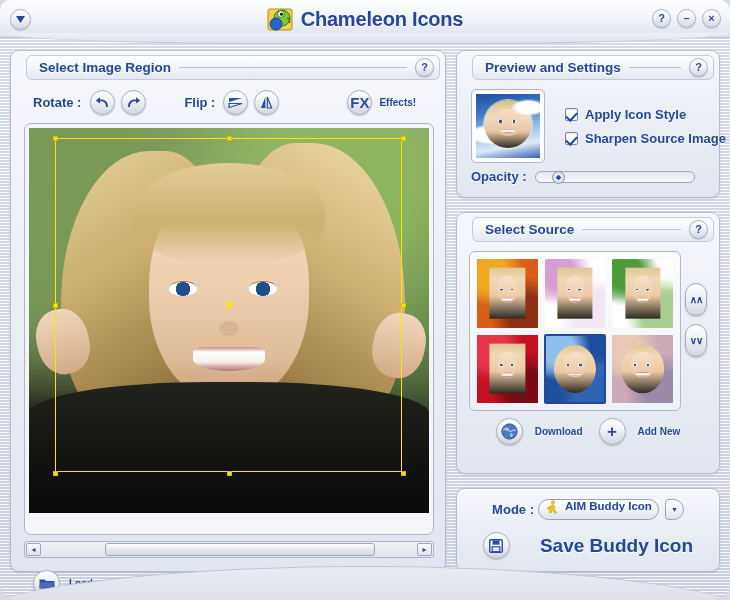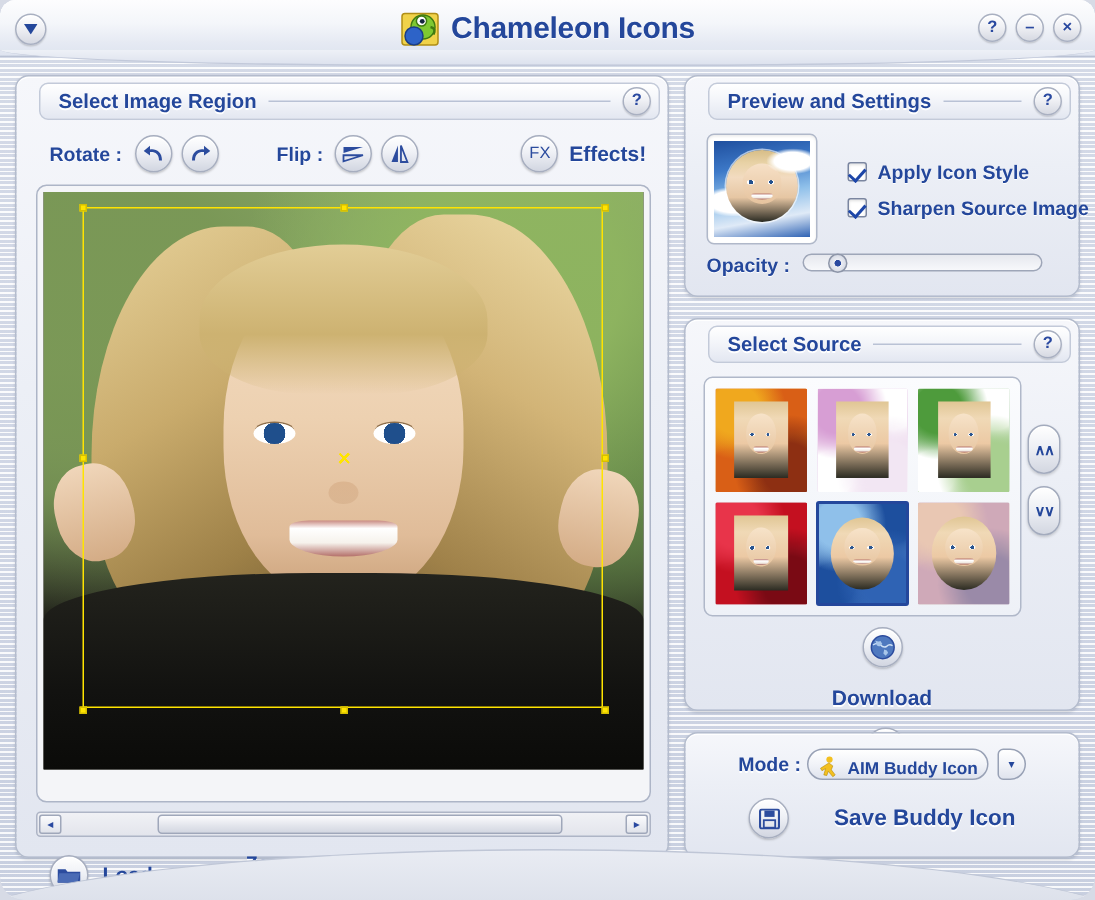--- a/index.html
+++ b/index.html
@@ -193,21 +193,21 @@
   #sb-track { flex: 1; height: 13px; position: relative; }
   #sb-thumb {
     position: absolute; left: 63px; top: 0; width: 270px; height: 13px;
     background: linear-gradient(180deg,#fbfbfd,#e4e6ed 55%,#d3d7e1);
     border: 1px solid #9fa7ba; border-radius: 3px; cursor: pointer;
   }
   #bottombar {
     position: absolute; left: 0; top: 512px; width: 100%; height: 40px;
     display: flex; align-items: center;
   }
-  .txtbtn { font-size: 14px; font-weight: bold; color: #24479b; text-shadow: 0 1px 0 #fff; cursor: pointer; white-space: nowrap;}
+  .txtbtn { font-size: 10px; font-weight: bold; color: #24479b; text-shadow: 0 1px 0 #fff; cursor: pointer; white-space: nowrap;}
   .rbtn.lg { width: 27px; height: 27px; }
   
   #panel-preview { left: 456px; top: 50px; width: 264px; height: 148px; }
   #thumbbox {
     position: absolute; left: 14px; top: 38px; width: 74px; height: 74px;
     background: #fff; border: 1px solid #b0b8c9; border-radius: 5px; padding: 4px;
     box-shadow: inset 0 1px 2px rgba(0,0,0,0.08);
   }
   .icon-preview {
     position: relative; width: 64px; height: 64px; overflow: hidden;
@@ -242,21 +242,21 @@
   .chk {
     width: 13px; height: 13px; background: #fff; border: 1px solid #7b86a0;
     border-radius: 2px; position: relative; flex: none;
     box-shadow: inset 0 1px 2px rgba(0,0,0,0.12);
   }
   .chk.on::after {
     content: ""; position: absolute; left: 2px; top: 1px; width: 5px; height: 9px;
     border: solid #1d46a8; border-width: 0 2px 2px 0; transform: rotate(42deg);
   }
   .check-label { font-size: 13px; font-weight: bold; color: #24479b; text-shadow: 0 1px 0 #fff; white-space: nowrap;}
-  #opacity-row { position: absolute; left: 14px; top: 118px; display: flex; align-items: flex-start; gap: 8px; }
+  #opacity-row { position: absolute; left: 14px; top: 118px; display: flex; align-items: center; gap: 8px; }
   .slider-track {
     width: 160px; height: 12px; border-radius: 6px;
     background: linear-gradient(180deg,#e6e8ee,#f7f8fb);
     border: 1px solid #9ea6b8; position: relative;
   }
   .slider-knob {
     position: absolute; left: 16px; top: -1px; width: 13px; height: 13px; border-radius: 50%;
     background: radial-gradient(circle at 50% 50%, #2a49a0 0 26%, #eceef4 30%, #c8cdda 100%);
     border: 1px solid #8d95a8; cursor: pointer;
   }
@@ -284,38 +284,38 @@
   .sp-mouth { position:absolute; left:35%; top:58%; width:30%; height:8%;
     border-radius:20% 20% 60% 60%; background: linear-gradient(180deg,#b8756d,#fff 32%,#f0e8e0 72%,#a4605a); }
   #style-scrolls { position: absolute; right: 12px; top: 70px; display: flex; flex-direction: column; gap: 8px; }
   .pillbtn {
     width: 22px; height: 33px; border-radius: 11px;
     background: linear-gradient(180deg,#ffffff,#eef0f5 45%,#d3d7e1);
     border: 1px solid #a3abbd; box-shadow: inset 0 1px 0 #fff, 0 1px 2px rgba(0,0,0,0.18);
     display: flex; align-items: center; justify-content: center; cursor: pointer;
     color: #24479b; font-size: 10px; font-weight: bold; letter-spacing:-1px;
   }
-  #style-actions { position: absolute; left: 0; top: 205px; width: 100%; display: flex; align-items: center; justify-content: center; gap: 12px; flex-direction: column; }
+  #style-actions { position: absolute; left: 0; top: 205px; width: 100%; display: flex; align-items: center; justify-content: center; gap: 12px; }
   #panel-mode { left: 456px; top: 488px; width: 264px; height: 84px; }
   #mode-row { position: absolute; left: 0; top: 10px; width: 100%; display: flex; align-items: center; justify-content: center; gap: 4px; }
   .combo {
-    display: flex; align-items: flex-end; height: 21px;
+    display: flex; align-items: flex-start; height: 21px;
     background: linear-gradient(180deg,#ffffff,#f1f3f8 50%,#dfe3ed);
     border: 1px solid #98a1b5; border-radius: 11px; padding: 0 6px 0 7px; gap: 6px; cursor: pointer;
   }
   .combo-text { font-size: 11.5px; font-weight: bold; color: #24479b; white-space: nowrap; }
   .combo-arrow {
     width: 19px; height: 21px; margin-left: 2px;
     background: linear-gradient(180deg,#ffffff,#f1f3f8 50%,#dfe3ed);
     border: 1px solid #98a1b5; border-radius: 4px 11px 11px 4px;
     display: flex; align-items: center; justify-content: center;
     color: #24479b; font-size: 8px; cursor: pointer;
   }
   #save-row { position: absolute; left: 0; top: 43px; width: 100%; display: flex; align-items: center; justify-content: center; gap: 11px; }
-  #save-row .txtbtn { font-size: 15px; margin-left: 19px; }
+  #save-row .txtbtn { font-size: 19px; margin-left: 19px; }
   
   #bottom-arc {
     position: absolute; left: -6%; bottom: -26px; width: 112%; height: 60px;
     background: linear-gradient(180deg,#e9ecf3,#d4d9e5);
     border-top: 1px solid #bfc6d6;
     border-radius: 50% / 100% 100% 0 0;
   }
 </style>
 </head>
 <body>
@@ -373,21 +373,21 @@
           <polygon points="1,2 14,2 1,6" fill="#2c4c9e"></polygon>
           <polygon points="1,7.5 14,7.5 1,11.5" fill="none" stroke="#2c4c9e" stroke-width="1.2"></polygon>
         </svg>
       </span>
       <span class="rbtn" style="margin-left:6px">
         <svg width="15" height="13" viewBox="0 0 15 13">
           <polygon points="6.3,1 6.3,12 2,12" fill="#2c4c9e"></polygon>
           <polygon points="8.3,1 8.3,12 12.6,12" fill="none" stroke="#2c4c9e" stroke-width="1.2"></polygon>
         </svg>
       </span>
-      <span class="rbtn" style="margin-left:68px;font-size:11px;font-weight:normal;color:#2c4c9e">FX</span>
+      <span class="rbtn" style="margin-left:68px;font-size:15px;font-weight:bold;color:#2c4c9e">FX</span>
       <span class="txtbtn" style="margin-left:7px">Effects!</span>
     </div>
 
     <div id="canvas-wrap">
       <div id="canvas">
         <div id="photo">
           <div class="ph-bg"></div>
           <div class="ph-hairL"></div>
           <div class="ph-hairR"></div>
           <div class="ph-face"></div>

